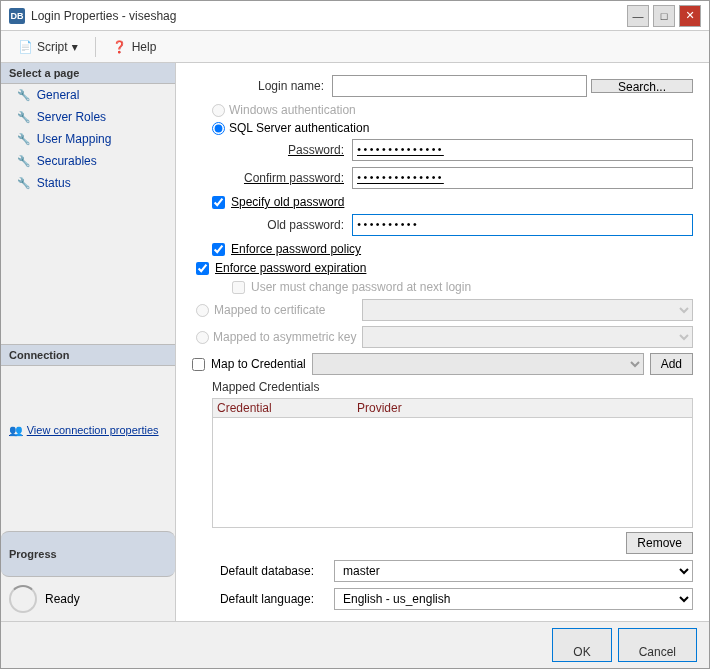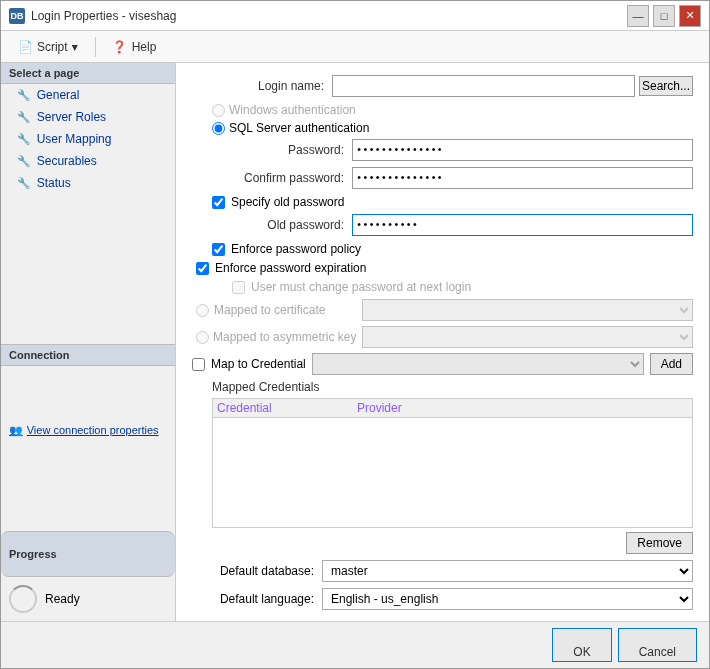--- a/index.html
+++ b/index.html
@@ -200,22 +200,22 @@
     .form-control {
       flex: 1;
       height: 22px;
       border: 1px solid #999;
       padding: 2px 4px;
       font-size: 12px;
       background: white;
     }
     .search-btn {
       margin-left: 4px;
-      height: 20px;
-      padding: 0 2px;
+      height: 14px;
+      padding: 0 26px;
       border: 1px solid #999;
       background: #e8e8e8;
       cursor: pointer;
       font-size: 12px;
     }
     .radio-row {
       display: flex;
       align-items: center;
       margin-left: 20px;
       margin-bottom: 4px;
@@ -225,21 +225,21 @@
       font-family: 'Segoe UI Symbol', Arial Unicode MS;
       letter-spacing: 2px;
     }
     .checkbox-row {
       display: flex;
       align-items: center;
       margin-bottom: 5px;
       gap: 6px;
     }
     .checkbox-row input[type=checkbox] { margin: 0; }
-    .indented { margin-left: 20px; }
+    .indented { margin-left: 20px; text-decoration: underline; }
     .double-indented { margin-left: 40px; }
     .disabled-text { color: #aaa; }
     .dropdown-row {
       display: flex;
       align-items: center;
       margin-bottom: 5px;
     }
     .dropdown-select {
       flex: 1;
       height: 22px;
@@ -282,41 +282,42 @@
       border: 1px solid #ccc;
       height: 130px;
       background: white;
     }
     .cred-table-header {
       display: flex;
       background: #f0f0f0;
       border-bottom: 1px solid #ccc;
       padding: 2px 4px;
       font-size: 12px;
-      color: #8b5cf6;
+      color: #7f1d1d;
     }
     .cred-col1 { width: 140px; }
     .cred-col2 { flex: 1; }
     .cred-table-body { height: 100px; }
     .remove-btn {
       display: block;
       margin-left: auto;
       margin-right: 0;
       margin-top: 4px;
       height: 22px;
       padding: 0 10px;
       border: 1px solid #999;
       background: #e8e8e8;
       cursor: pointer;
       font-size: 12px;
     }
     .db-row {
       display: flex;
       align-items: center;
       margin-bottom: 6px;
+      gap: 12px;
     }
     .db-label {
       width: 130px;
       text-align: right;
       padding-right: 8px;
       font-size: 12px;
     }
     .db-select {
       flex: 1;
       height: 22px;

